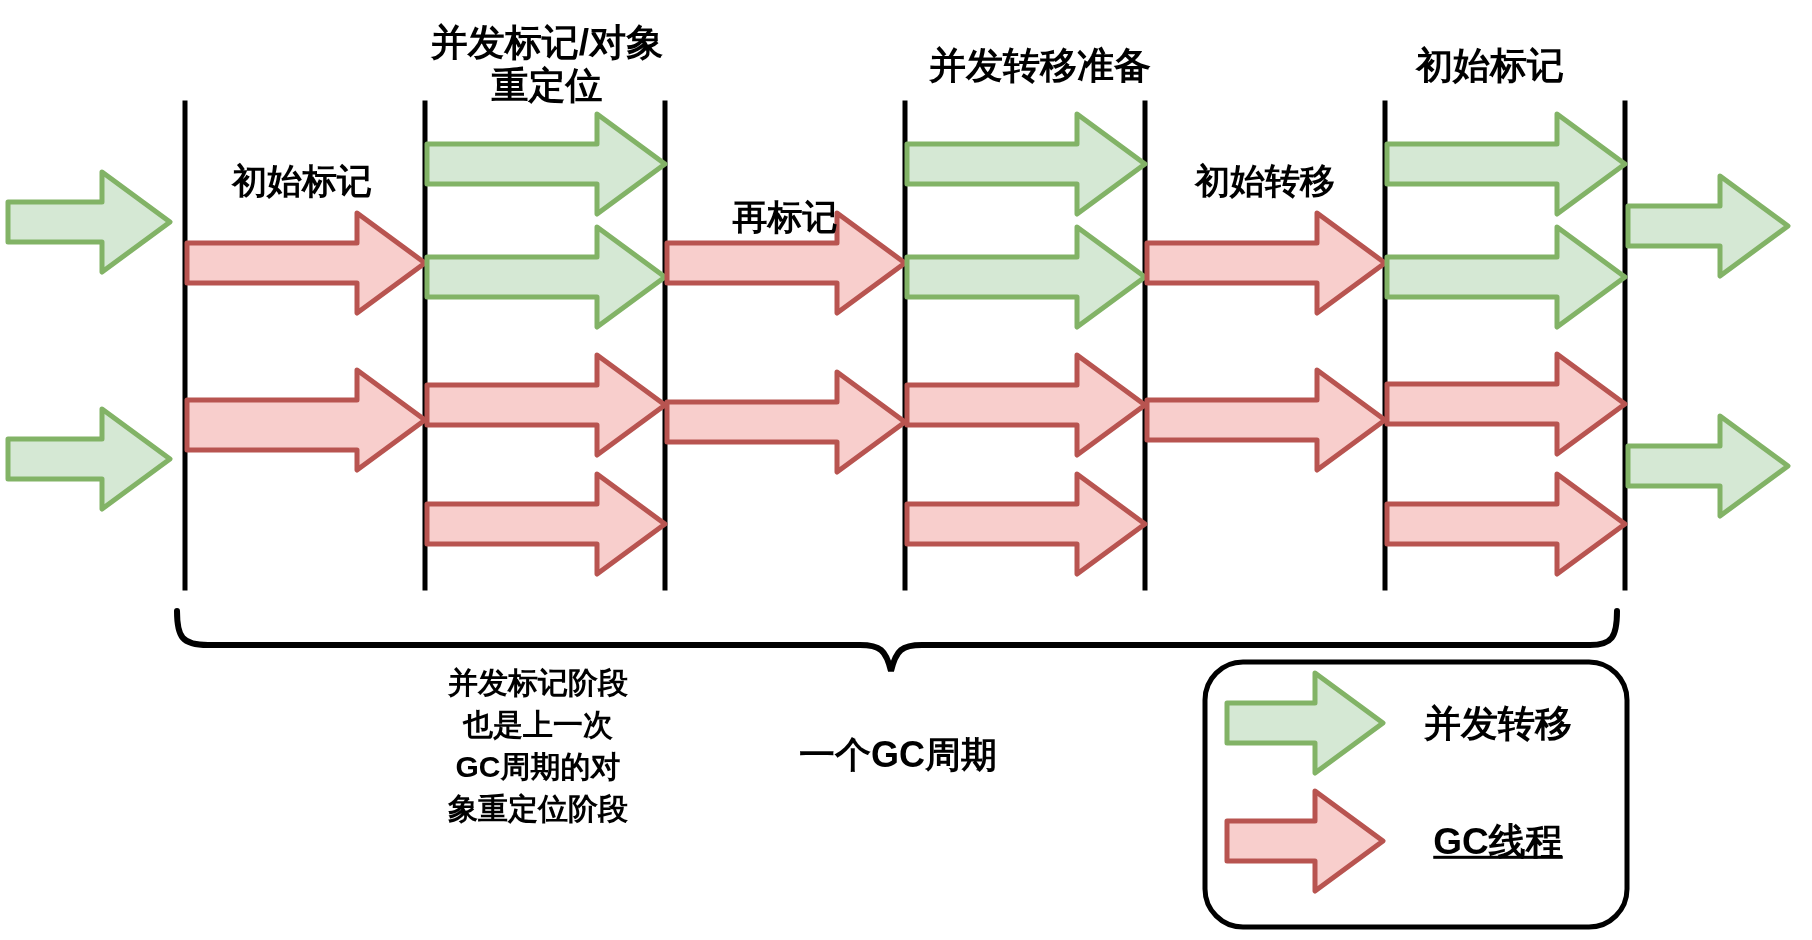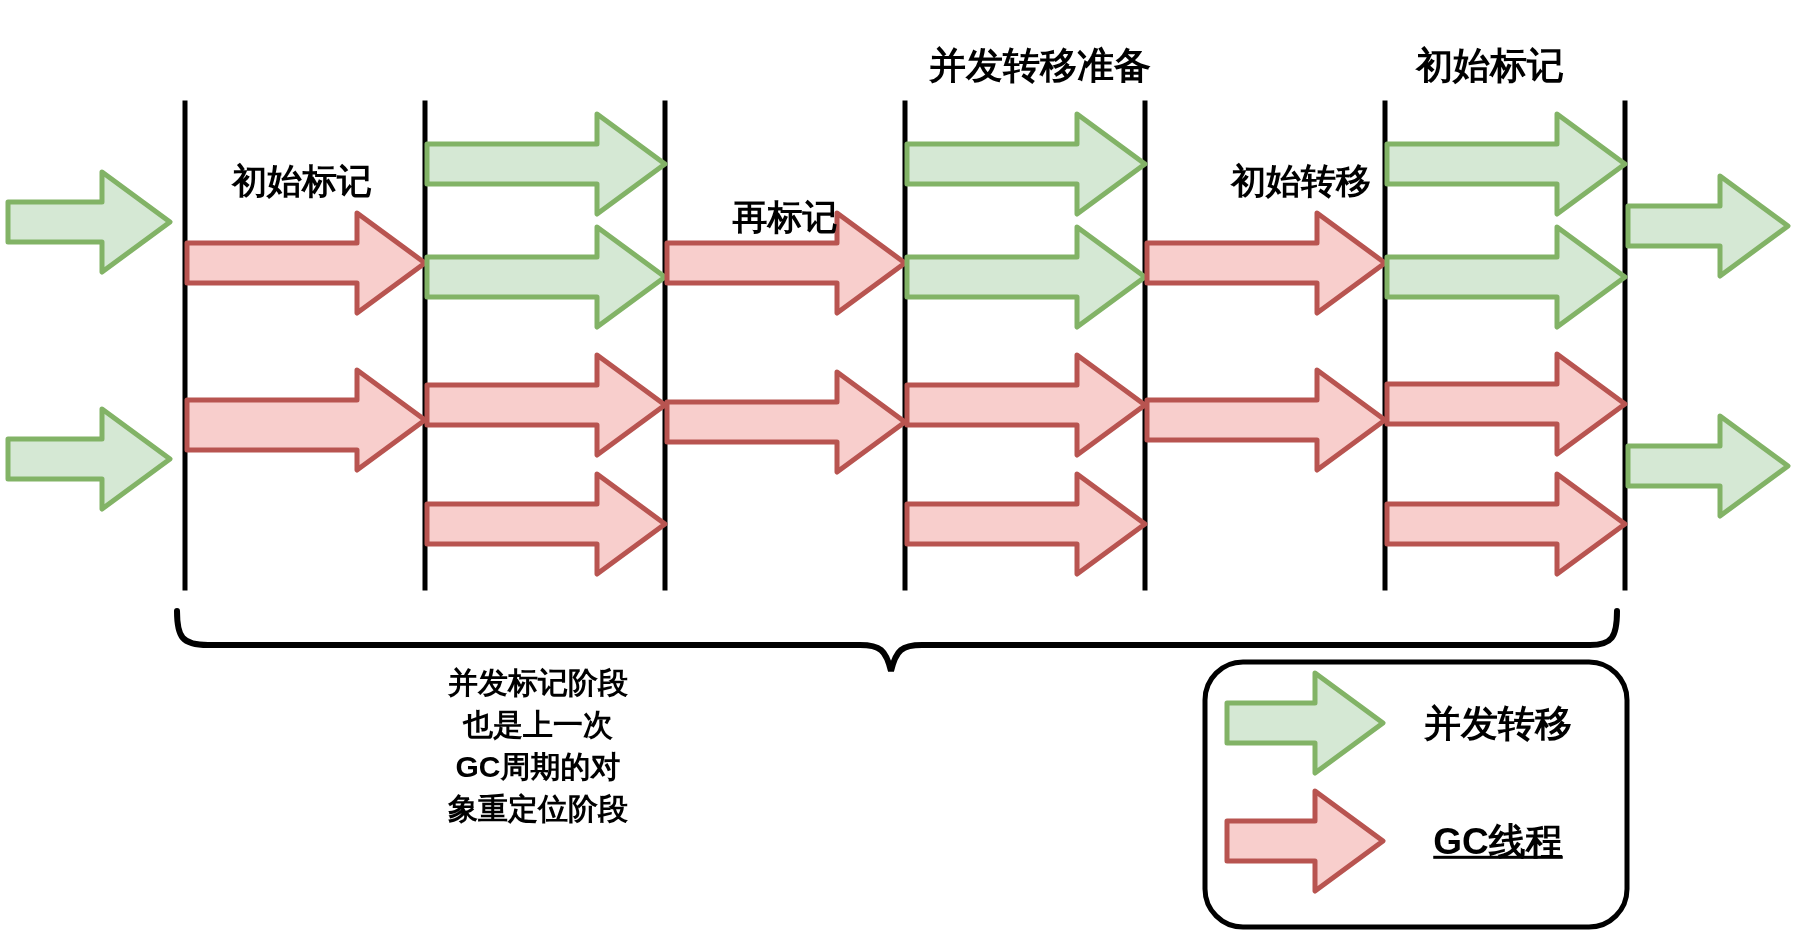--- a/index.html
+++ b/index.html
@@ -94,27 +94,30 @@
          C 880 645, 886 650, 891 671
          C 896 650, 902 645, 922 645
          L 1590 645
          C 1612 645, 1617 637, 1617 611"></path>
 
     <rect class="legend-box" x="1205" y="662" width="422" height="265" rx="38" ry="38"></rect>
     <polygon class="app-arrow" points="1227,703 1315,703 1315,673 1383,723 1315,773 1315,743 1227,743"></polygon>
     <polygon class="gc-arrow" points="1227,821 1315,821 1315,791 1383,841 1315,891 1315,861 1227,861"></polygon>
   </svg>
 
+  <div class="lbl f-top" style="left:547px;  top:64px;">并发标记/对象
+重定位</div>
   <div class="lbl f-top" style="left:1016px; top:65px;margin-left:24px;">并发转移准备</div>
   <div class="lbl f-top" style="left:1490px; top:65px;">初始标记</div>
 
   <div class="lbl f-lane" style="left:302px;  top:181px;">初始标记</div>
   <div class="lbl f-lane" style="left:785px;  top:181px;margin-top:36px;">再标记</div>
-  <div class="lbl f-lane" style="left:1265px; top:181px;margin-left:36px;">初始转移</div>
+  <div class="lbl f-lane" style="left:1265px; top:181px;">初始转移</div>
 
   <div class="lbl f-note" style="left:538px; top:746px;">并发标记阶段
 也是上一次
 GC周期的对
 象重定位阶段</div>
+  <div class="lbl f-cycle" style="left:898px; top:755px;">一个GC周期</div>
 
   <div class="lbl f-leg" style="left:1498px; top:724px;">并发转移</div>
   <div class="lbl f-leg" style="left:1498px; top:842px;text-decoration:underline;">GC线程</div>
 </div>
 
 </body></html>

